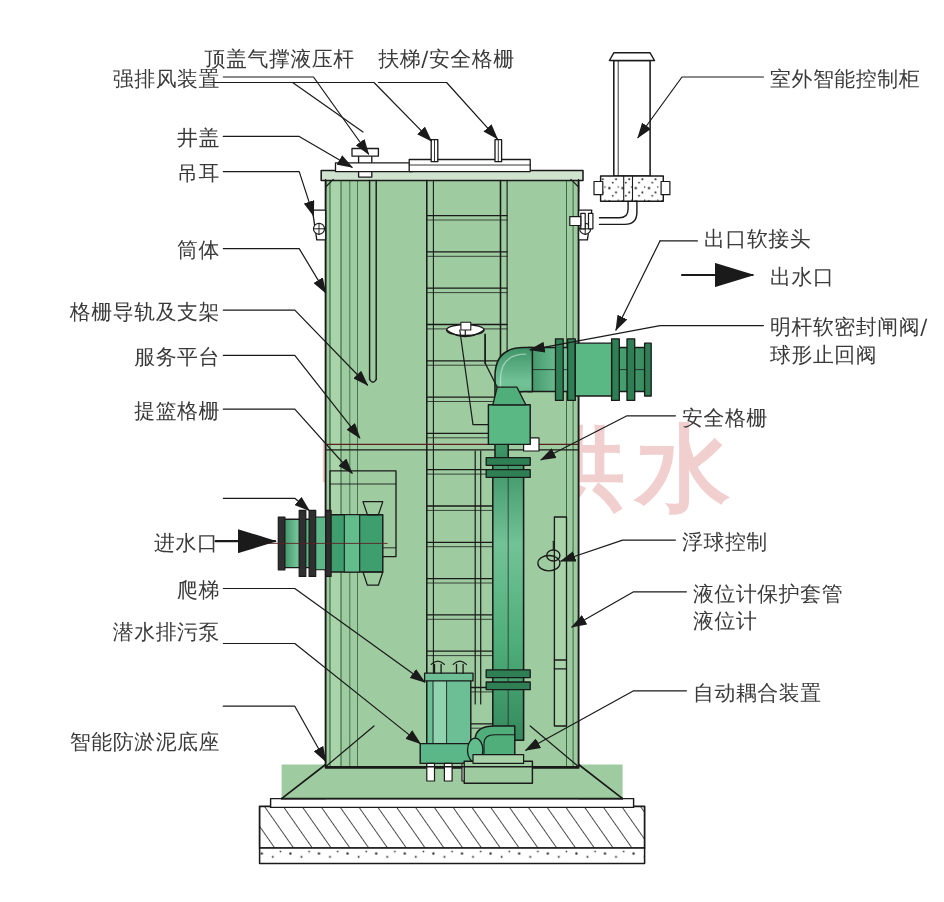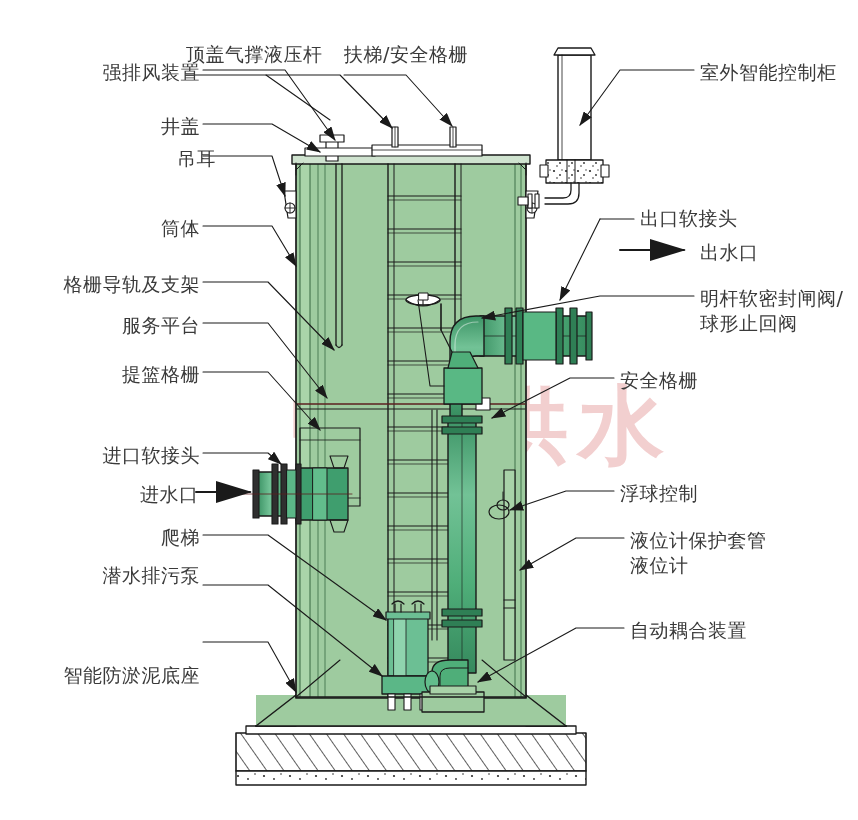--- a/index.html
+++ b/index.html
@@ -400,26 +400,25 @@
       </g>
 
     </g>
   </svg>
 
   <div class="lbl c" style="left:186px;top:42px;">顶盖气撑液压杆</div>
   <div class="lbl c" style="left:344px;top:42px;">扶梯/安全格栅</div>
 
   <div class="lbl r" style="left:55px;top:60px;width:145px;">强排风装置</div>
   <div class="lbl r" style="left:110px;top:114px;width:90px;">井盖</div>
-  <div class="lbl r" style="left:126px;top:146px;width:90px;">吊耳</div>
+  <div class="lbl r" style="left:110px;top:146px;width:90px;">吊耳</div>
   <div class="lbl r" style="left:110px;top:216px;width:90px;">筒体</div>
   <div class="lbl r" style="left:20px;top:272px;width:180px;">格栅导轨及支架</div>
   <div class="lbl r" style="left:70px;top:313px;width:130px;">服务平台</div>
   <div class="lbl r" style="left:70px;top:362px;width:130px;">提篮格栅</div>
-  <div class="lbl r" style="left:48px;top:443px;width:152px;">进口软接头</div>
   <div class="lbl r" style="left:110px;top:525px;width:90px;">爬梯</div>
   <div class="lbl r" style="left:48px;top:563px;width:152px;">潜水排污泵</div>
   <div class="lbl r" style="left:10px;top:632px;width:190px;margin-top:31px;">智能防淤泥底座</div>
 
   <div class="lbl l" style="left:140px;top:482px;">进水口</div>
 
   <div class="lbl l" style="left:700px;top:60px;">室外智能控制柜</div>
   <div class="lbl l" style="left:640px;top:206px;">出口软接头</div>
   <div class="lbl l" style="left:700px;top:286px;">明杆软密封闸阀/</div>
   <div class="lbl l" style="left:700px;top:311px;">球形止回阀</div>

